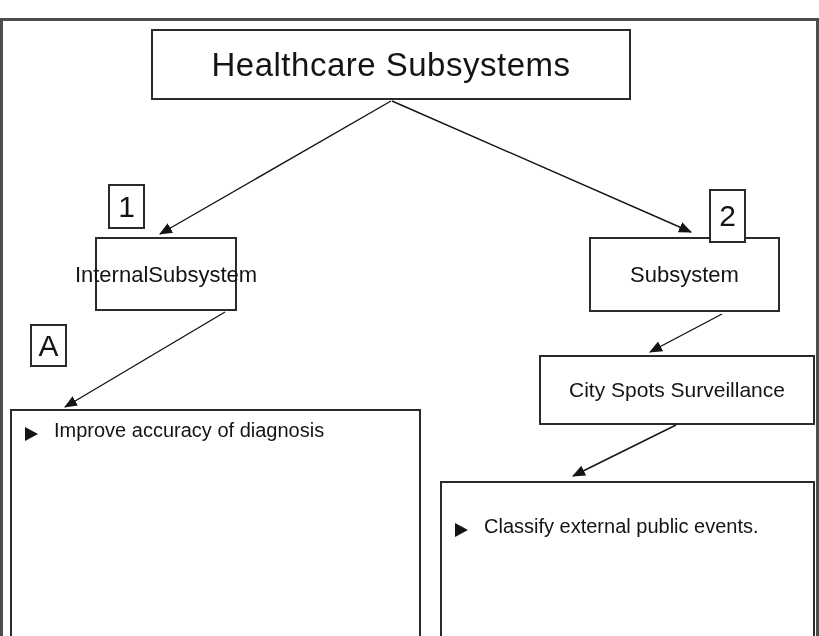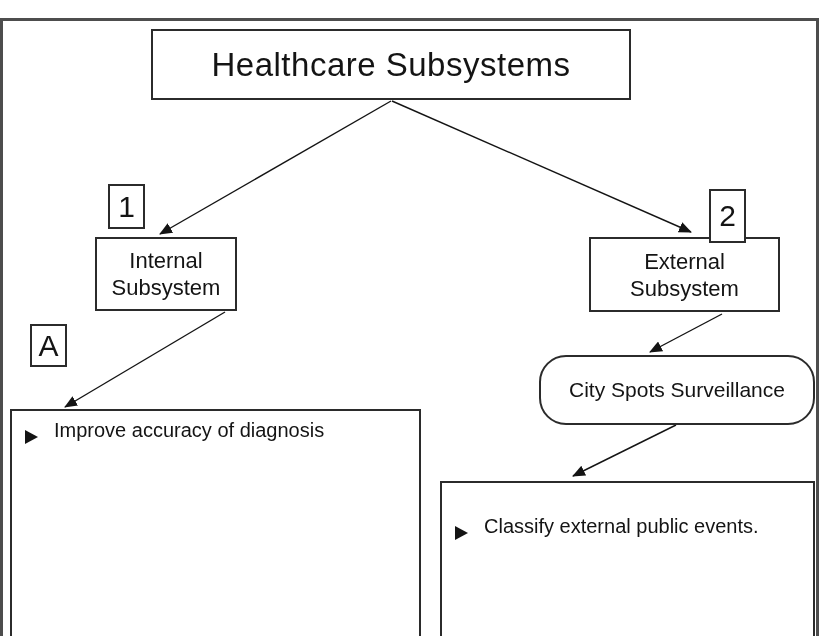--- a/index.html
+++ b/index.html
@@ -42,42 +42,41 @@
     letter-spacing: 0.5px;
   }
   .tag-box {
     font-size: 30px;
     z-index: 3;
   }
   .tag-1 { left: 105px; top: 163px; width: 37px; height: 45px; }
   .tag-2 { left: 706px; top: 168px; width: 37px; height: 54px; }
   .tag-a { left: 27px;  top: 303px; width: 37px; height: 43px; }
   .node-box {
-    flex-direction: column;
+    flex-direction: row;
     font-size: 22px;
     line-height: 27px;
   }
   .internal-box { left: 92px;  top: 216px; width: 142px; height: 74px; }
   .external-box { left: 586px; top: 216px; width: 191px; height: 75px; }
   .surveillance-box {
     left: 536px; top: 334px; width: 276px; height: 70px;
     font-size: 21px;
-    border-radius: 27px;
   }
   .detail-box {
     display: block;
     text-align: left;
     font-size: 20px;
     line-height: 27px;
   }
   .left-detail  { left: 7px;   top: 388px; width: 411px; height: 238px; padding: 6px 8px 0 13px; }
   .right-detail { left: 437px; top: 460px; width: 375px; height: 165px; padding: 30px 8px 0 13px; }
   .bullet-item {
     display: flex;
-    align-items: flex-end;
+    align-items: center;
   }
   .tri {
     flex: 0 0 auto;
     width: 0; height: 0;
     border-left: 13px solid #141414;
     border-top: 7px solid transparent;
     border-bottom: 7px solid transparent;
     margin-top: 6px;
     margin-right: 16px;
   }
@@ -117,21 +116,20 @@
   <div class="box tag-box tag-a">
     <span>A</span>
   </div>
 
   <div class="box node-box internal-box">
     <div>Internal</div>
     <div>Subsystem</div>
   </div>
 
   <div class="box node-box external-box">
-    <div>External</div>
     <div>Subsystem</div>
   </div>
 
   <div class="box surveillance-box">
     <span>City Spots Surveillance</span>
   </div>
 
   <div class="box detail-box left-detail">
     <div class="bullet-item">
       <span class="tri"></span>

